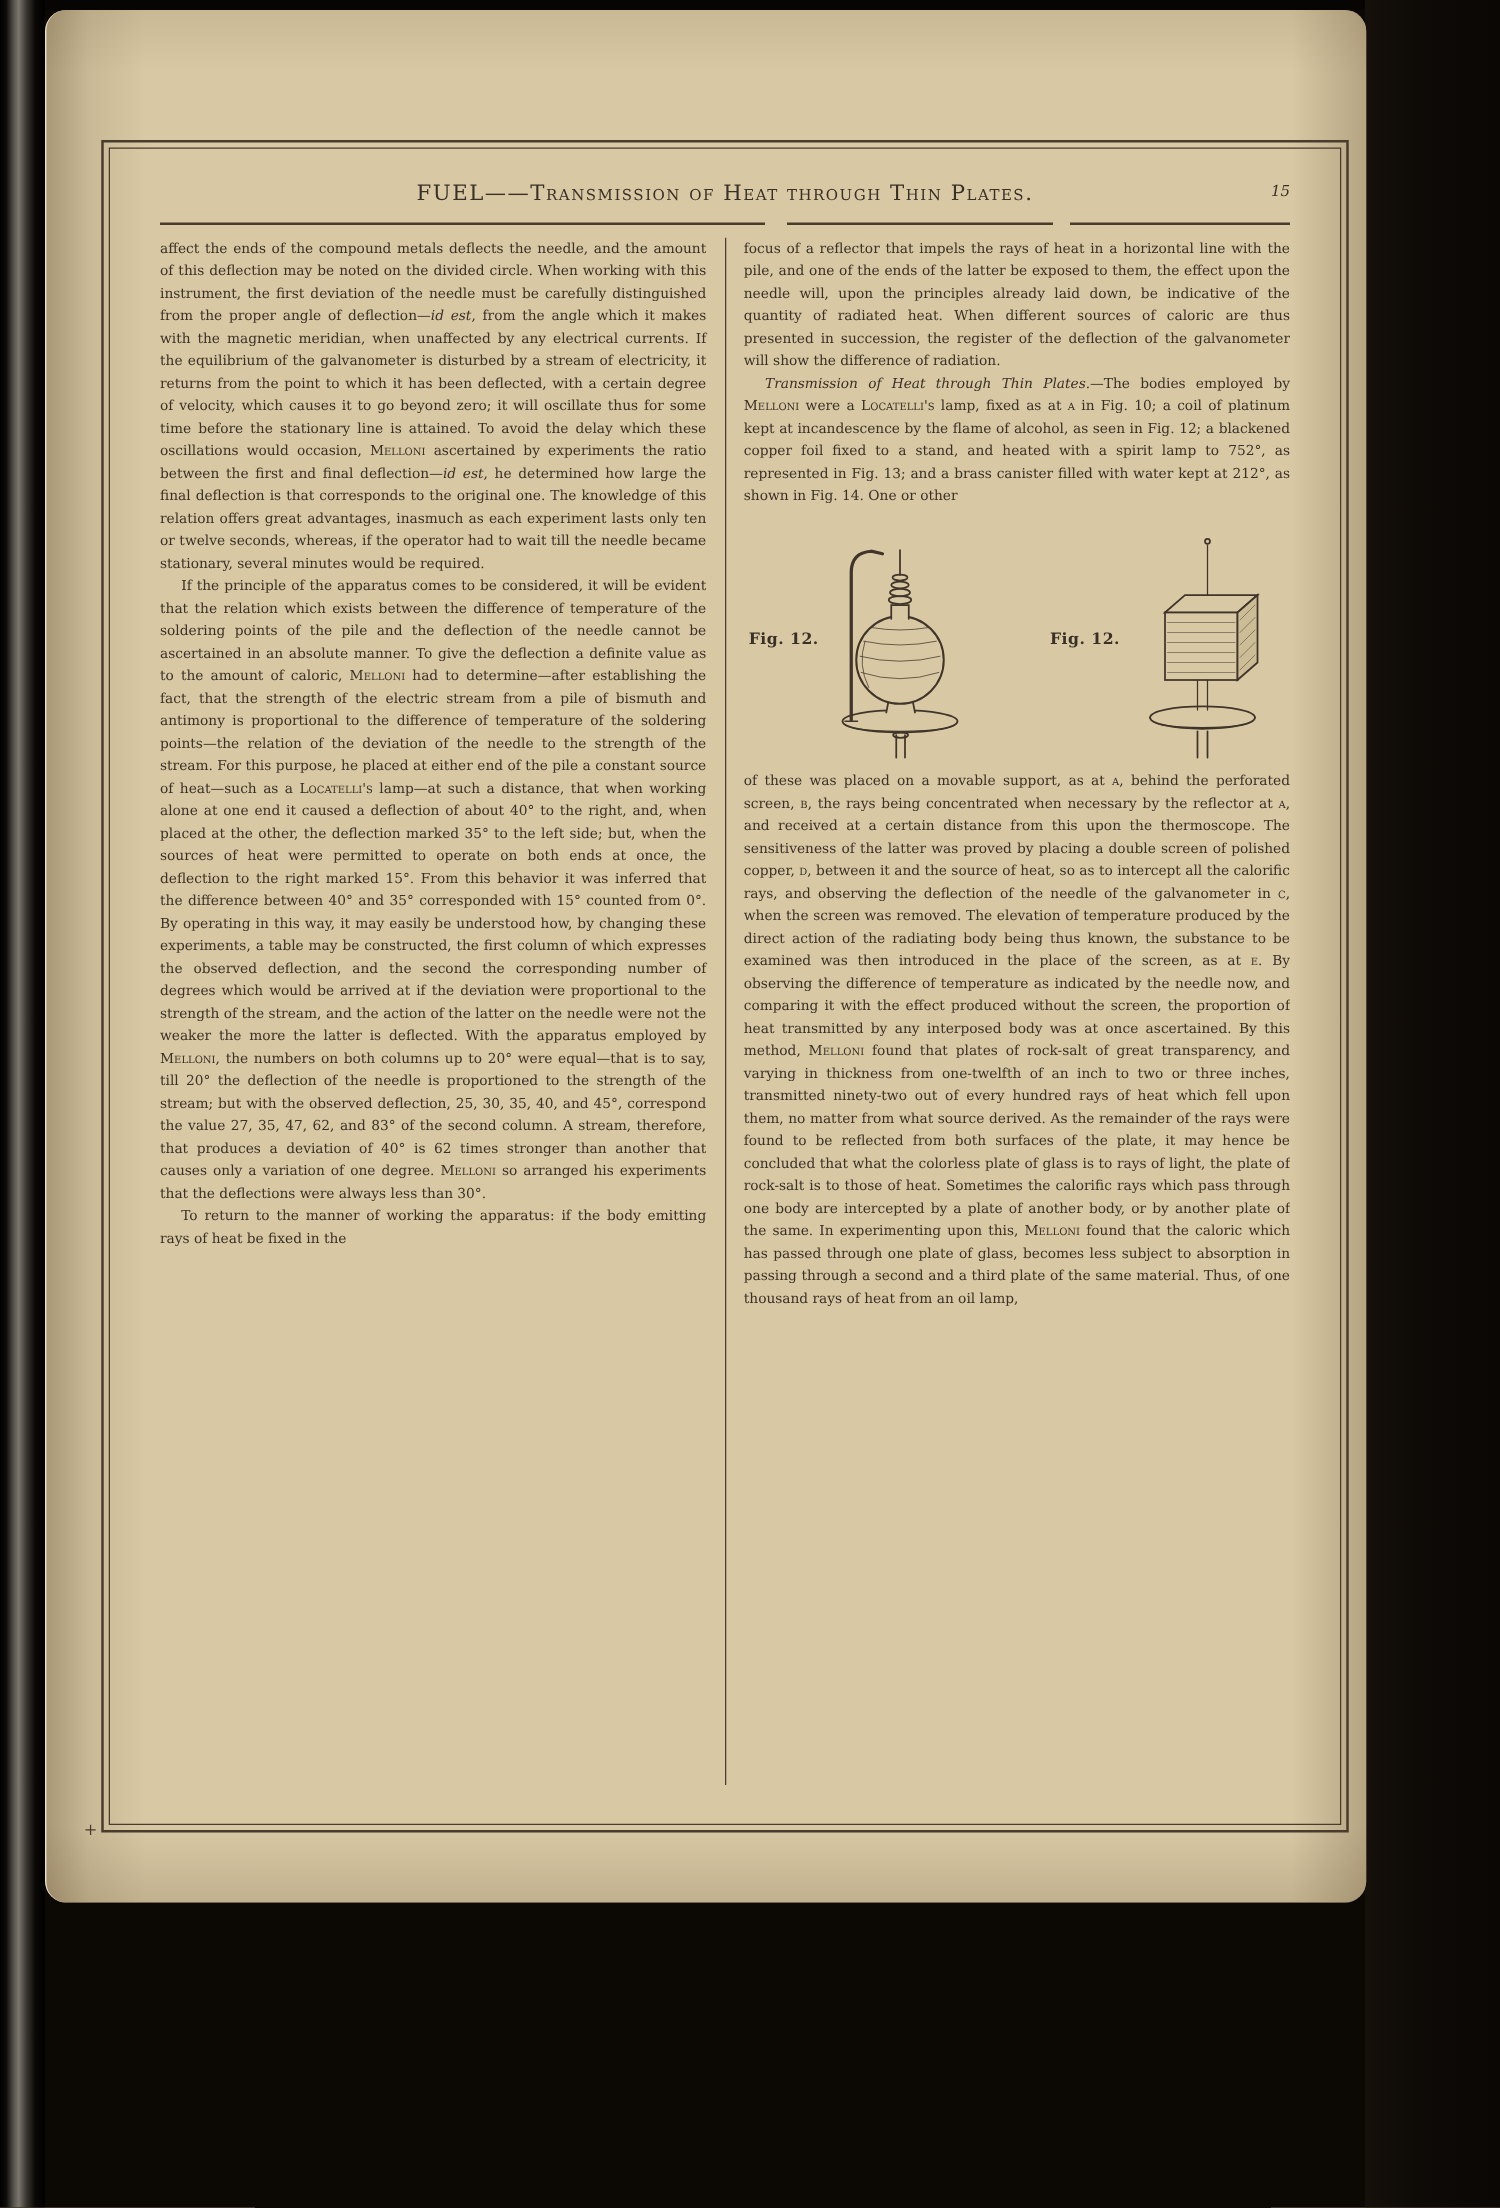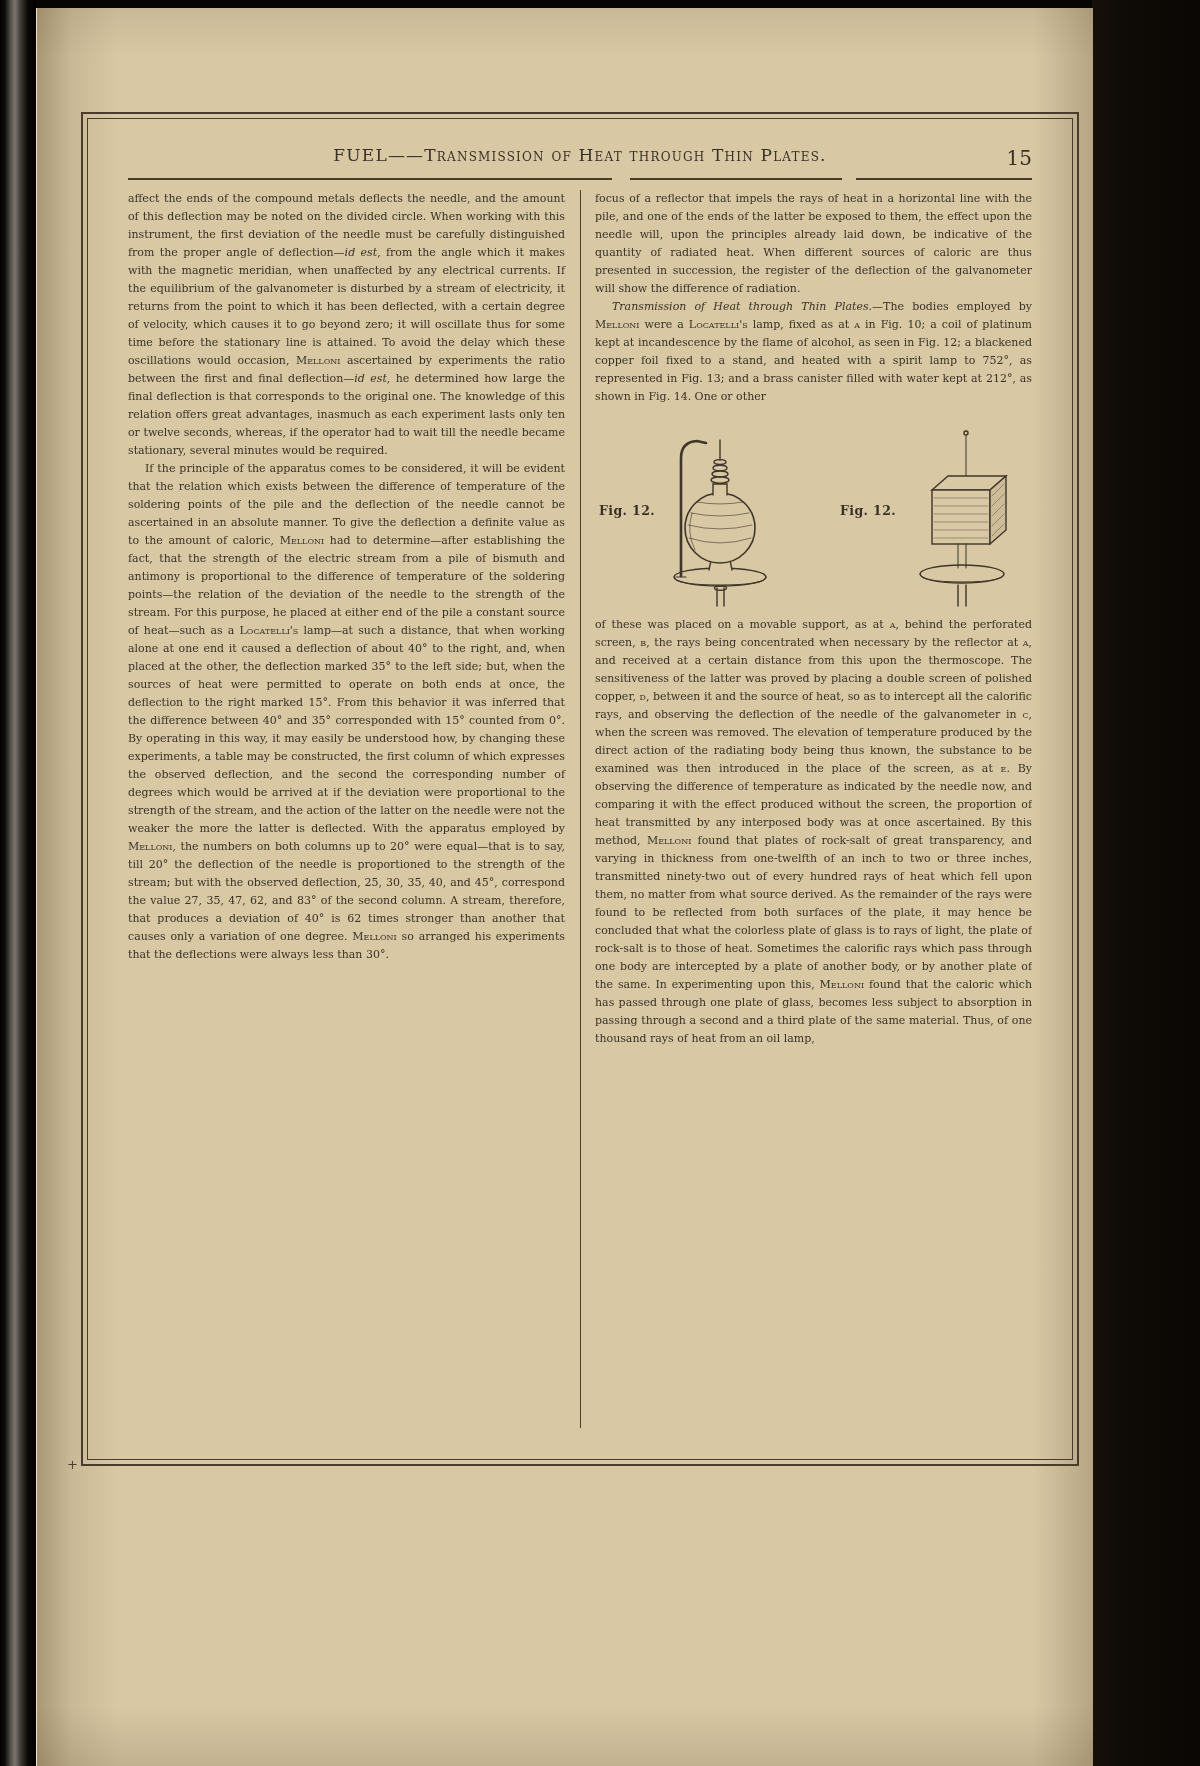--- a/index.html
+++ b/index.html
@@ -7,38 +7,38 @@
   .stage{position:relative;width:1200px;height:1766px;}
 
   
   .binding{position:absolute;left:0;top:0;width:36px;height:100%;
     background:linear-gradient(90deg,#000 0,#0e0d0b 5px,#57544e 11px,#7a766e 15px,#3a3731 21px,#0b0906 28px,#000 36px);}
   .right-shadow{position:absolute;right:0;top:0;width:108px;height:100%;
     background:linear-gradient(90deg,#15100a 0,#0e0a06 40px,#0a0704 100%);}
   .top-shadow{position:absolute;left:0;top:0;width:100%;height:8px;background:#070503;}
 
   
-  .page{position:absolute;left:36px;top:8px;width:1056px;height:1758px;
+  .page{position:absolute;left:36px;top:8px;width:1056px;height:1514px;
     border-left:1px solid #efe2c2;
     background:
       linear-gradient(90deg,rgba(92,72,42,.38) 0,rgba(92,72,42,.12) 34px,rgba(92,72,42,0) 80px),
       linear-gradient(270deg,rgba(92,72,42,.28) 0,rgba(92,72,42,0) 60px),
       linear-gradient(0deg,rgba(92,72,42,.18) 0,rgba(92,72,42,0) 60px),
       linear-gradient(180deg,rgba(92,72,42,.12) 0,rgba(92,72,42,0) 50px),
-      #d8c8a4;}
+      #d8c8a4; border-radius: 17px;}
 
   
   .frame-outer{position:absolute;left:44px;top:104px;width:994px;height:1350px;
     border:2px solid #493c2d;}
   .frame-inner{position:absolute;inset:4px;border:1px solid #493c2d;}
   .content{position:absolute;inset:0;color:#3a3126;}
 
   .header{position:relative;margin-top:26px;height:24px;}
   .title{text-align:center;font-variant:small-caps;font-size:17px;letter-spacing:1.2px;color:#3a3126;}
-  .pagenum{position:absolute;right:40px;top:1px;font-size:20px;color:#3a3126;}
+  .pagenum{position:absolute;right:40px;top:1px;font-size:12px;color:#3a3126;font-style:italic;}
 
   .rule{margin:9px 40px 0;height:2px;
     background:linear-gradient(90deg,#493c2d 0 53.5%,transparent 53.5% 55.5%,#493c2d 55.5% 79%,transparent 79% 80.5%,#493c2d 80.5% 100%);}
 
   .cols{display:flex;justify-content:space-between;margin:10px 40px 0;height:1238px;overflow:hidden;}
   .col{flex:0 0 437px;width:437px;}
   .divider{flex:0 0 1px;width:1px;background:#4a3e2f;}
 
   .para{margin:0;text-align:justify;font-size:11px;line-height:18px;color:#3a3126;}
   .para.indent{text-indent:17px;}
@@ -69,20 +69,21 @@
             <div class="title">FUEL——Transmission of Heat through Thin Plates.</div>
             <div class="pagenum">15</div>
           </div>
 
           <div class="rule"></div>
 
           <div class="cols">
             <div class="col">
                 <p class="para"><span>affect the ends of the compound metals deflects the needle, and the amount of this deflection may be noted on the divided circle. When working with this instrument, the first deviation of the needle must be carefully distinguished from the proper angle of deflection—</span><span class="it">id est</span><span>, from the angle which it makes with the magnetic meridian, when unaffected by any electrical currents. If the equilibrium of the galvanometer is disturbed by a stream of electricity, it returns from the point to which it has been deflected, with a certain degree of velocity, which causes it to go beyond zero; it will oscillate thus for some time before the stationary line is attained. To avoid the delay which these oscillations would occasion, </span><span class="sc">Melloni</span><span> ascertained by experiments the ratio between the first and final deflection—</span><span class="it">id est</span><span>, he determined how large the final deflection is that corresponds to the original one. The knowledge of this relation offers great advantages, inasmuch as each experiment lasts only ten or twelve seconds, whereas, if the operator had to wait till the needle became stationary, several minutes would be required.</span></p>
                 <p class="para indent"><span>If the principle of the apparatus comes to be considered, it will be evident that the relation which exists between the difference of temperature of the soldering points of the pile and the deflection of the needle cannot be ascertained in an absolute manner. To give the deflection a definite value as to the amount of caloric, </span><span class="sc">Melloni</span><span> had to determine—after establishing the fact, that the strength of the electric stream from a pile of bismuth and antimony is proportional to the difference of temperature of the soldering points—the relation of the deviation of the needle to the strength of the stream. For this purpose, he placed at either end of the pile a constant source of heat—such as a </span><span class="sc">Locatelli's</span><span> lamp—at such a distance, that when working alone at one end it caused a deflection of about 40° to the right, and, when placed at the other, the deflection marked 35° to the left side; but, when the sources of heat were permitted to operate on both ends at once, the deflection to the right marked 15°. From this behavior it was inferred that the difference between 40° and 35° corresponded with 15° counted from 0°. By operating in this way, it may easily be understood how, by changing these experiments, a table may be constructed, the first column of which expresses the observed deflection, and the second the corresponding number of degrees which would be arrived at if the deviation were proportional to the strength of the stream, and the action of the latter on the needle were not the weaker the more the latter is deflected. With the apparatus employed by </span><span class="sc">Melloni</span><span>, the numbers on both columns up to 20° were equal—that is to say, till 20° the deflection of the needle is proportioned to the strength of the stream; but with the observed deflection, 25, 30, 35, 40, and 45°, correspond the value 27, 35, 47, 62, and 83° of the second column. A stream, therefore, that produces a deviation of 40° is 62 times stronger than another that causes only a variation of one degree. </span><span class="sc">Melloni</span><span> so arranged his experiments that the deflections were always less than 30°.</span></p>
+                <p class="para indent"><span>To return to the manner of working the apparatus: if the body emitting rays of heat be fixed in the</span></p>
               </div>
             <div class="divider"></div>
             <div class="col">
               <div>
                   <p class="para"><span>focus of a reflector that impels the rays of heat in a horizontal line with the pile, and one of the ends of the latter be exposed to them, the effect upon the needle will, upon the principles already laid down, be indicative of the quantity of radiated heat. When different sources of caloric are thus presented in succession, the register of the deflection of the galvanometer will show the difference of radiation.</span></p>
                   <p class="para indent"><span class="it">Transmission of Heat through Thin Plates.</span><span>—The bodies employed by </span><span class="sc">Melloni</span><span> were a </span><span class="sc">Locatelli's</span><span> lamp, fixed as at </span><span class="sc">a</span><span> in Fig. 10; a coil of platinum kept at incandescence by the flame of alcohol, as seen in Fig. 12; a blackened copper foil fixed to a stand, and heated with a spirit lamp to 752°, as represented in Fig. 13; and a brass canister filled with water kept at 212°, as shown in Fig. 14. One or other</span></p>
                 </div>
 
               <div class="figrow">
 

